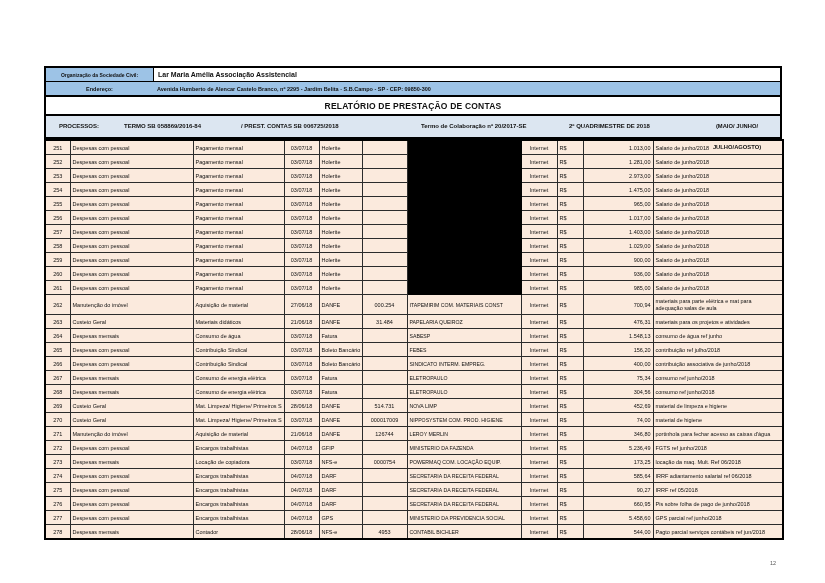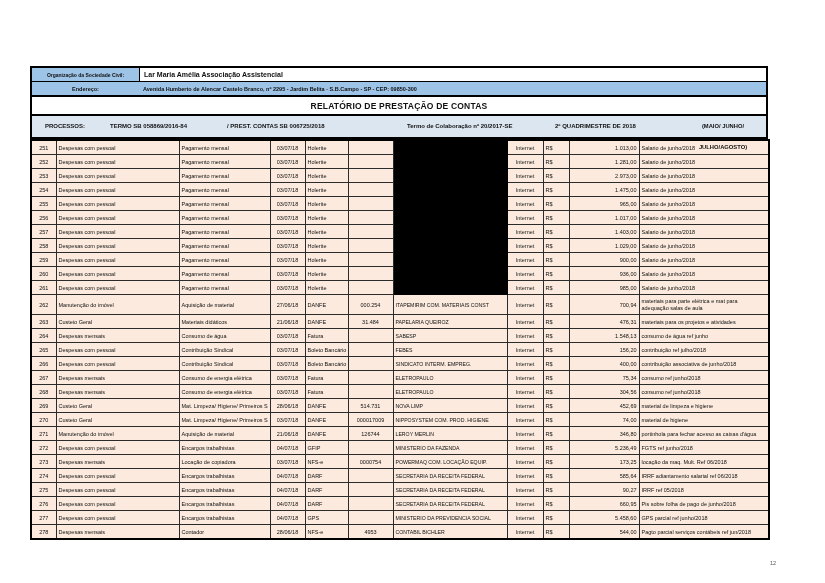--- a/index.html
+++ b/index.html
@@ -1,21 +1,21 @@
 <!DOCTYPE html>
 <html><head>
 <meta charset="utf-8">
 <style>
   html,body{margin:0;padding:0;}
   body{
     width:825px;height:583px;background:#ffffff;position:relative;
     font-family:"Liberation Sans", sans-serif;color:#111;
     -webkit-font-smoothing:antialiased;
   }
-  .report{position:absolute;left:30px;top:66px;width:738px;}
+  .report{position:absolute;left:44px;top:66px;width:738px;}
 
   
   .hdr-row1{display:flex;height:13px;border:2px solid #000;border-bottom:1px solid #000;}
   .hdr-label{width:107px;background:#9DC3E6;border-right:1px solid #000;
     font-size:5px;font-weight:bold;display:flex;align-items:center;justify-content:center;}
   .hdr-org-value{flex:1;background:#fff;font-size:7px;font-weight:bold;
     display:flex;align-items:center;padding-left:4px;}
   .hdr-row2{display:flex;height:13px;background:#9DC3E6;border:2px solid #000;border-top:none;}
   .hdr-label2{width:107px;font-size:5.5px;font-weight:bold;display:flex;
     align-items:center;justify-content:center;}

